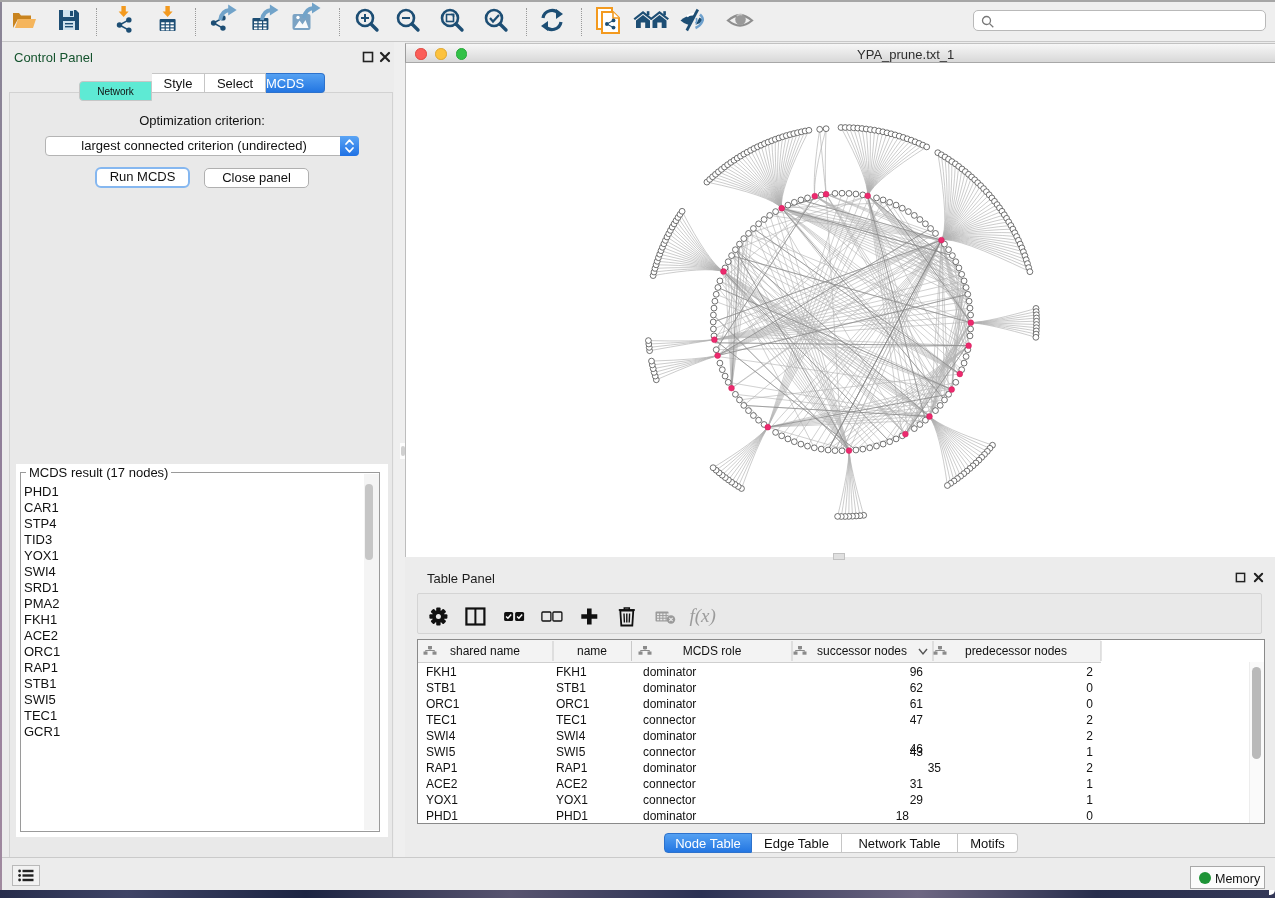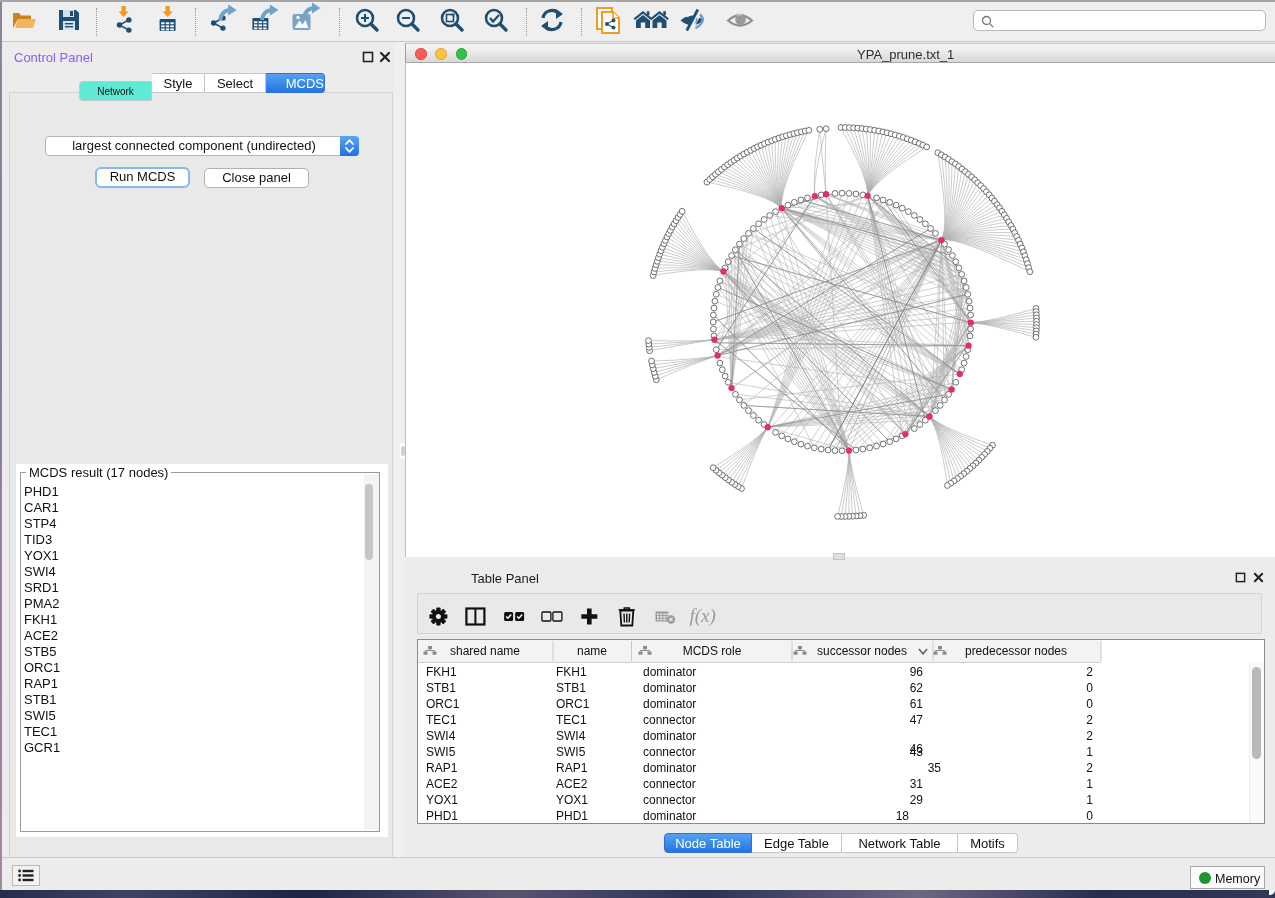--- a/index.html
+++ b/index.html
@@ -171,40 +171,41 @@
 
   <div class="abs" style="left:971px;top:8px;width:293px;height:21px;background:#fff;border:1px solid #b9b9b9;border-radius:5px;">
     <svg width="14" height="14" style="position:absolute;left:7px;top:4px" viewBox="0 0 14 14">
         <circle cx="5.5" cy="5.5" r="4" fill="none" stroke="#777" stroke-width="1.3"></circle>
         <line x1="8.6" y1="8.6" x2="12.3" y2="12.3" stroke="#777" stroke-width="1.3"></line>
       </svg>
   </div>
 </div>
 
 <div class="abs" style="left:2px;top:42px;width:400px;height:815px;background:#ececec;">
-  <div class="abs" style="left:12px;top:8px;font-size:13px;color:#8b5cf6;">Control Panel</div>
+  <div class="abs" style="left:12px;top:8px;font-size:13px;color:#14532d;">Control Panel</div>
 
   <svg class="abs" style="left:360px;top:9px" width="12" height="12" viewBox="0 0 12 12">
       <rect x="1.5" y="1.5" width="9" height="9" fill="none" stroke="#222" stroke-width="1.6"></rect>
     </svg>
   <svg class="abs" style="left:377px;top:9px" width="12" height="12" viewBox="0 0 12 12">
       <path d="M2 2 L10 10 M10 2 L2 10" stroke="#222" stroke-width="2.2" stroke-linecap="round"></path>
     </svg>
 
   <div class="abs" style="left:7px;top:50px;width:384px;height:788px;background:#e9e9e9;border:1px solid #d2d2d2;"></div>
 
   <div class="abs" style="left:77px;top:31px;width:246px;height:20px;">
     <div class="abs" style="left:0;top:8px;width:73px;height:20px;background:#5eead4;border:1px solid #c6c6c6;border-radius:4px 0 0 4px;font-size:10px;text-align:center;line-height:19px;color:#111;">Network</div>
     <div class="abs" style="left:73px;top:0;width:53px;height:20px;background:#fff;border:1px solid #c6c6c6;border-left:none;font-size:13px;text-align:center;line-height:19px;color:#111;">Style</div>
     <div class="abs" style="left:126px;top:0;width:61px;height:20px;background:#fff;border:1px solid #c6c6c6;border-left:none;font-size:13px;text-align:center;line-height:19px;color:#111;">Select</div>
-    <div class="abs" style="left:187px;top:0;width:59px;height:20px;background:linear-gradient(#55a1f2,#2376e2);border:1px solid #2d72cc;border-left:none;border-radius:0 4px 4px 0;font-size:13px;text-align:right;line-height:19px;color:#fff;">MCDS</div>
+    <div class="abs" style="left:187px;top:0;width:59px;height:20px;background:linear-gradient(#55a1f2,#2376e2);border:1px solid #2d72cc;border-left:none;border-radius:0 4px 4px 0;font-size:13px;text-align:left;line-height:19px;color:#fff;">MCDS</div>
   </div>
 
+  <div class="abs" style="left:0;top:71px;width:400px;text-align:center;font-size:13px;color:#111;">Optimization criterion:</div>
   <div class="abs" style="left:43px;top:94px;width:314px;height:20px;background:#fff;border:1px solid #b4b4b4;border-radius:4px;">
-    <div style="position:absolute;left:0;top:0;width:296px;height:18px;text-align:center;font-size:13px;line-height:18px;color:#111;">largest connected component (undirected)</div>
+    <div style="position:absolute;left:0;top:0;width:296px;height:18px;text-align:center;font-size:13px;line-height:18px;color:#111;">largest connected criterion (undirected)</div>
     <div style="position:absolute;right:-1px;top:-1px;width:19px;height:20px;background:linear-gradient(#5ba5f5,#1f71e4);border-radius:0 4px 4px 0;">
       <svg width="19" height="20" viewBox="0 0 19 20">
           <path d="M6 8 L9.5 4.2 L13 8" fill="none" stroke="#fff" stroke-width="1.7" stroke-linejoin="round" stroke-linecap="round"></path>
           <path d="M6 12 L9.5 15.8 L13 12" fill="none" stroke="#fff" stroke-width="1.7" stroke-linejoin="round" stroke-linecap="round"></path>
         </svg>
     </div>
   </div>
 
   <div class="abs" style="left:93px;top:125px;width:95px;height:21px;background:#fff;border:2.5px solid #85b7f0;border-radius:6px;font-size:13px;text-align:center;line-height:16px;color:#111;">Run MCDS</div>
   <div class="abs" style="left:202px;top:126px;width:105px;height:20px;background:#fff;border:1px solid #b0b0b0;border-radius:5px;font-size:13px;text-align:center;line-height:18px;color:#111;">Close panel</div>
@@ -216,21 +217,20 @@
       <div style="height:16px;line-height:16px;">PHD1</div>
       <div style="height:16px;line-height:16px;">CAR1</div>
       <div style="height:16px;line-height:16px;">STP4</div>
       <div style="height:16px;line-height:16px;">TID3</div>
       <div style="height:16px;line-height:16px;">YOX1</div>
       <div style="height:16px;line-height:16px;">SWI4</div>
       <div style="height:16px;line-height:16px;">SRD1</div>
       <div style="height:16px;line-height:16px;">PMA2</div>
       <div style="height:16px;line-height:16px;">FKH1</div>
       <div style="height:16px;line-height:16px;">ACE2</div>
-      <div style="height:16px;line-height:16px;">STB5</div>
       <div style="height:16px;line-height:16px;">ORC1</div>
       <div style="height:16px;line-height:16px;">RAP1</div>
       <div style="height:16px;line-height:16px;">STB1</div>
       <div style="height:16px;line-height:16px;">SWI5</div>
       <div style="height:16px;line-height:16px;">TEC1</div>
       <div style="height:16px;line-height:16px;">GCR1</div>
     </div>
 
   <div class="abs" style="left:362px;top:432px;width:15px;height:356px;background:#f4f4f4;"></div>
   <div class="abs" style="left:363px;top:442px;width:8px;height:76px;background:#c6c6c6;border-radius:4px;"></div>
@@ -969,21 +969,21 @@
 <circle cx="317.5" cy="208.5" r="2.9"></circle>
 </g>
 </svg>
   </div>
 </div>
 
 <div class="abs" style="left:405px;top:557px;width:870px;height:9px;background:#ececec;"></div>
 <div class="abs" style="left:833px;top:553px;width:12px;height:7px;background:#e0e0e0;border:1px solid #c2c2c2;"></div>
 
 <div class="abs" style="left:405px;top:566px;width:870px;height:291px;background:#ececec;">
-  <div class="abs" style="left:22px;top:5px;font-size:13px;color:#1c1c1c;margin-left:44px;">Table Panel</div>
+  <div class="abs" style="left:22px;top:5px;font-size:13px;color:#1c1c1c;">Table Panel</div>
   <svg class="abs" style="left:830px;top:6px" width="11" height="11" viewBox="0 0 12 12">
       <rect x="1.5" y="1.5" width="9" height="9" fill="none" stroke="#222" stroke-width="1.6"></rect>
     </svg>
   <svg class="abs" style="left:848px;top:6px" width="11" height="11" viewBox="0 0 12 12">
       <path d="M2 2 L10 10 M10 2 L2 10" stroke="#222" stroke-width="2.2" stroke-linecap="round"></path>
     </svg>
 
   <div class="abs" style="left:12px;top:27px;width:845px;height:41px;background:#e9e9e9;border:1px solid #d4d4d4;border-radius:2px;">
     <div class="abs" style="left:0;top:0;"><svg width="845" height="41" viewBox="0 0 845 41">
           <g transform="translate(20.399999999999977,22.5)">

